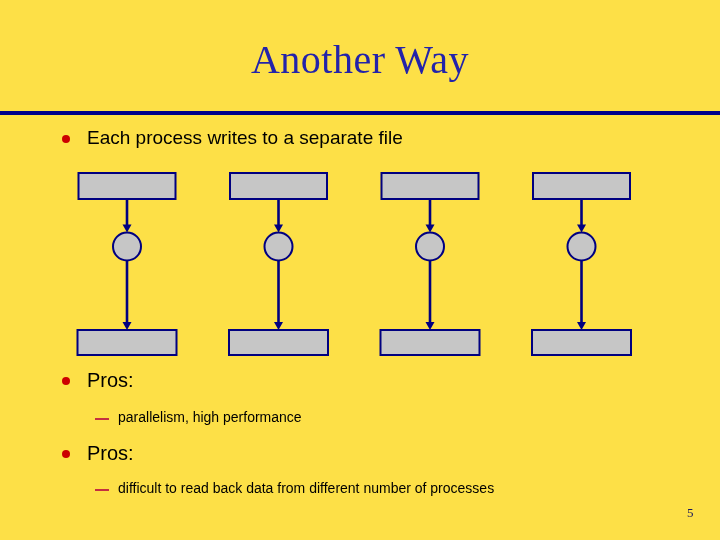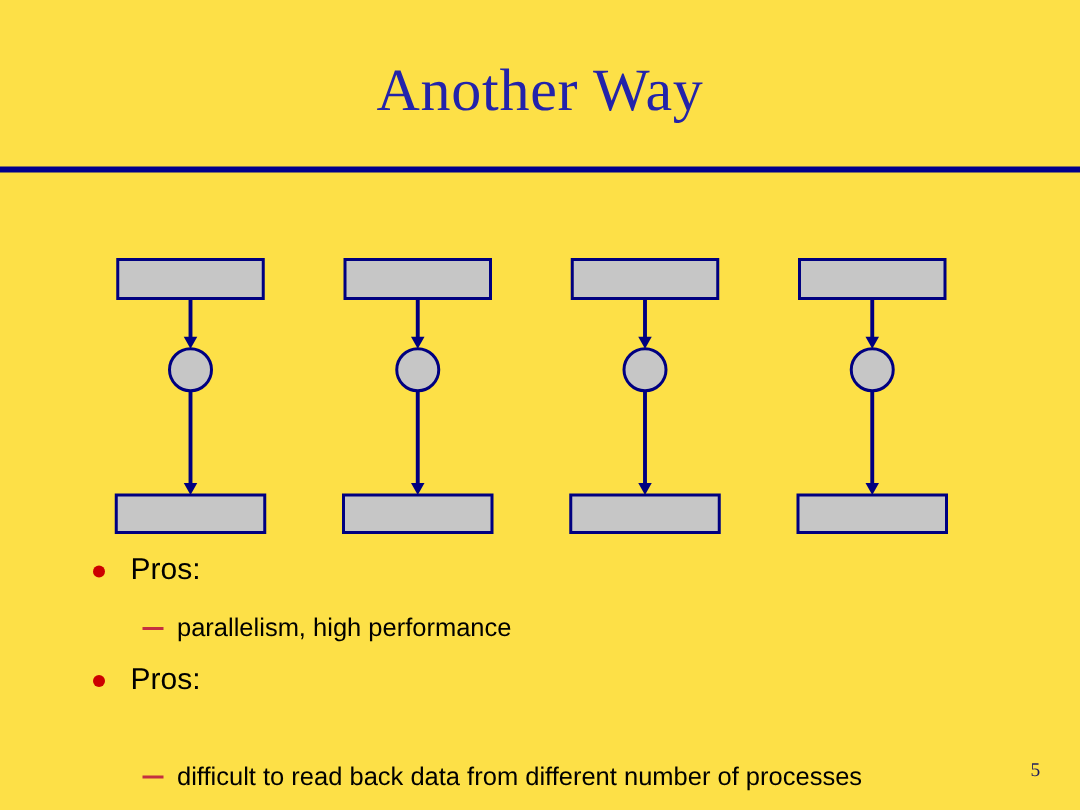--- a/index.html
+++ b/index.html
@@ -56,28 +56,28 @@
     width: 14px;
     height: 2px;
     background: var(--sub_dash);
   }
   .row .txt {
     position: absolute;
     top: 0;
     white-space: nowrap;
   }
   .lvl1 .txt { left: 87px; font-size: 20px; }
-  .lvl2 .txt { left: 118px; font-size: 17px; }
+  .lvl2 .txt { left: 118px; font-size: 14px; }
   #row-intro .txt { font-size: 19px; }
   #row-intro { top: 127px; }
   #row-pros  { top: 369px; }
   #row-par   { top: 409px; }
   #row-cons  { top: 442px; }
   #row-lots  { top: 471px; }
-  #row-diff  { top: 508px; }
+  #row-diff  { top: 480px; }
   #diagram {
     position: absolute;
     left: 0;
     top: 170px;
   }
   .page-num {
     position: absolute;
     left: 687px;
     top: 505px;
     font-family: "Liberation Serif", serif;
@@ -87,20 +87,24 @@
 </style>
 </head>
 <body>
 
 <div class="slide">
 
   <h1 class="title">Another Way</h1>
 
   <div class="rule"></div>
 
+  <div class="row lvl1" id="row-intro">
+    <span class="dot"></span>
+    <span class="txt">Each process writes to a separate file</span>
+  </div>
 
   <svg id="diagram" width="720" height="192" viewBox="0 0 720 192">
       <rect x="78.5" y="3" width="97" height="26" fill="#c6c6c6" stroke="#000080" stroke-width="2"></rect>
       <line x1="127" y1="29" x2="127" y2="56.5" stroke="#000080" stroke-width="2.6"></line>
       <polygon points="122.5,54.5 131.5,54.5 127,62.5" fill="#000080"></polygon>
       <circle cx="127" cy="76.5" r="14" fill="#c6c6c6" stroke="#000080" stroke-width="2"></circle>
       <line x1="127" y1="90.5" x2="127" y2="154" stroke="#000080" stroke-width="2.6"></line>
       <polygon points="122.5,152 131.5,152 127,160" fill="#000080"></polygon>
       <rect x="77.5" y="160" width="99" height="25" fill="#c6c6c6" stroke="#000080" stroke-width="2"></rect>
       <rect x="230" y="3" width="97" height="26" fill="#c6c6c6" stroke="#000080" stroke-width="2"></rect>

